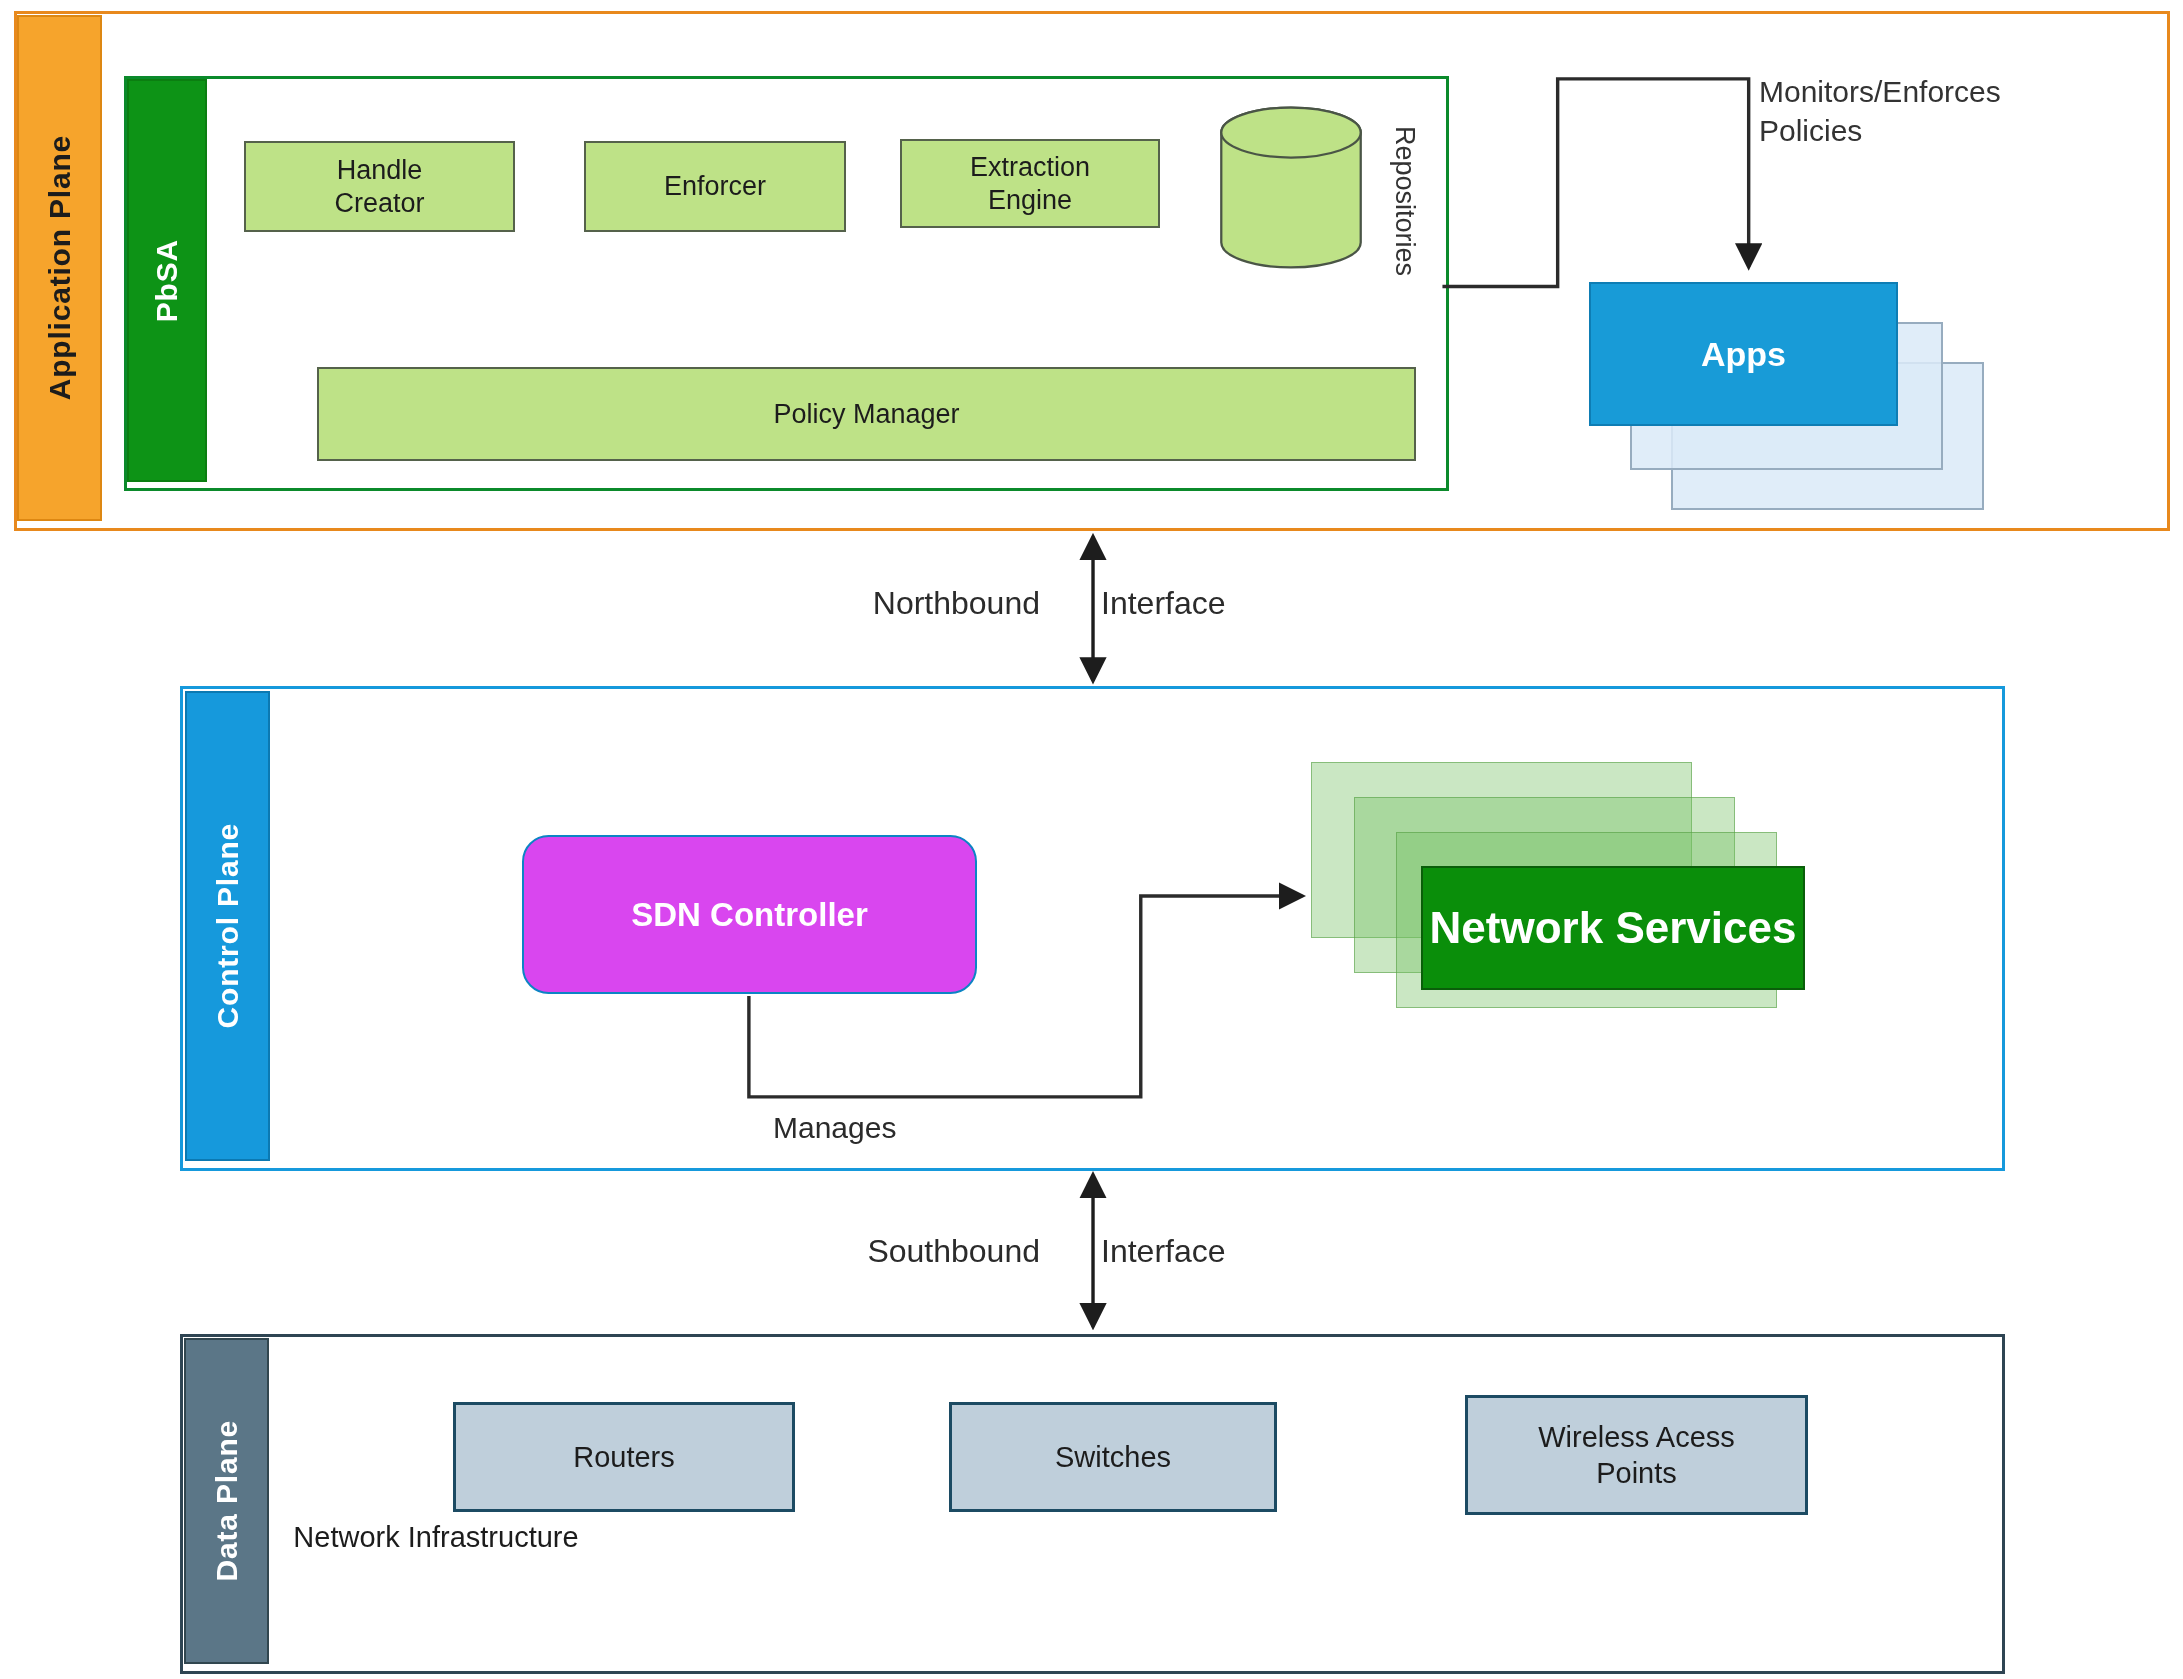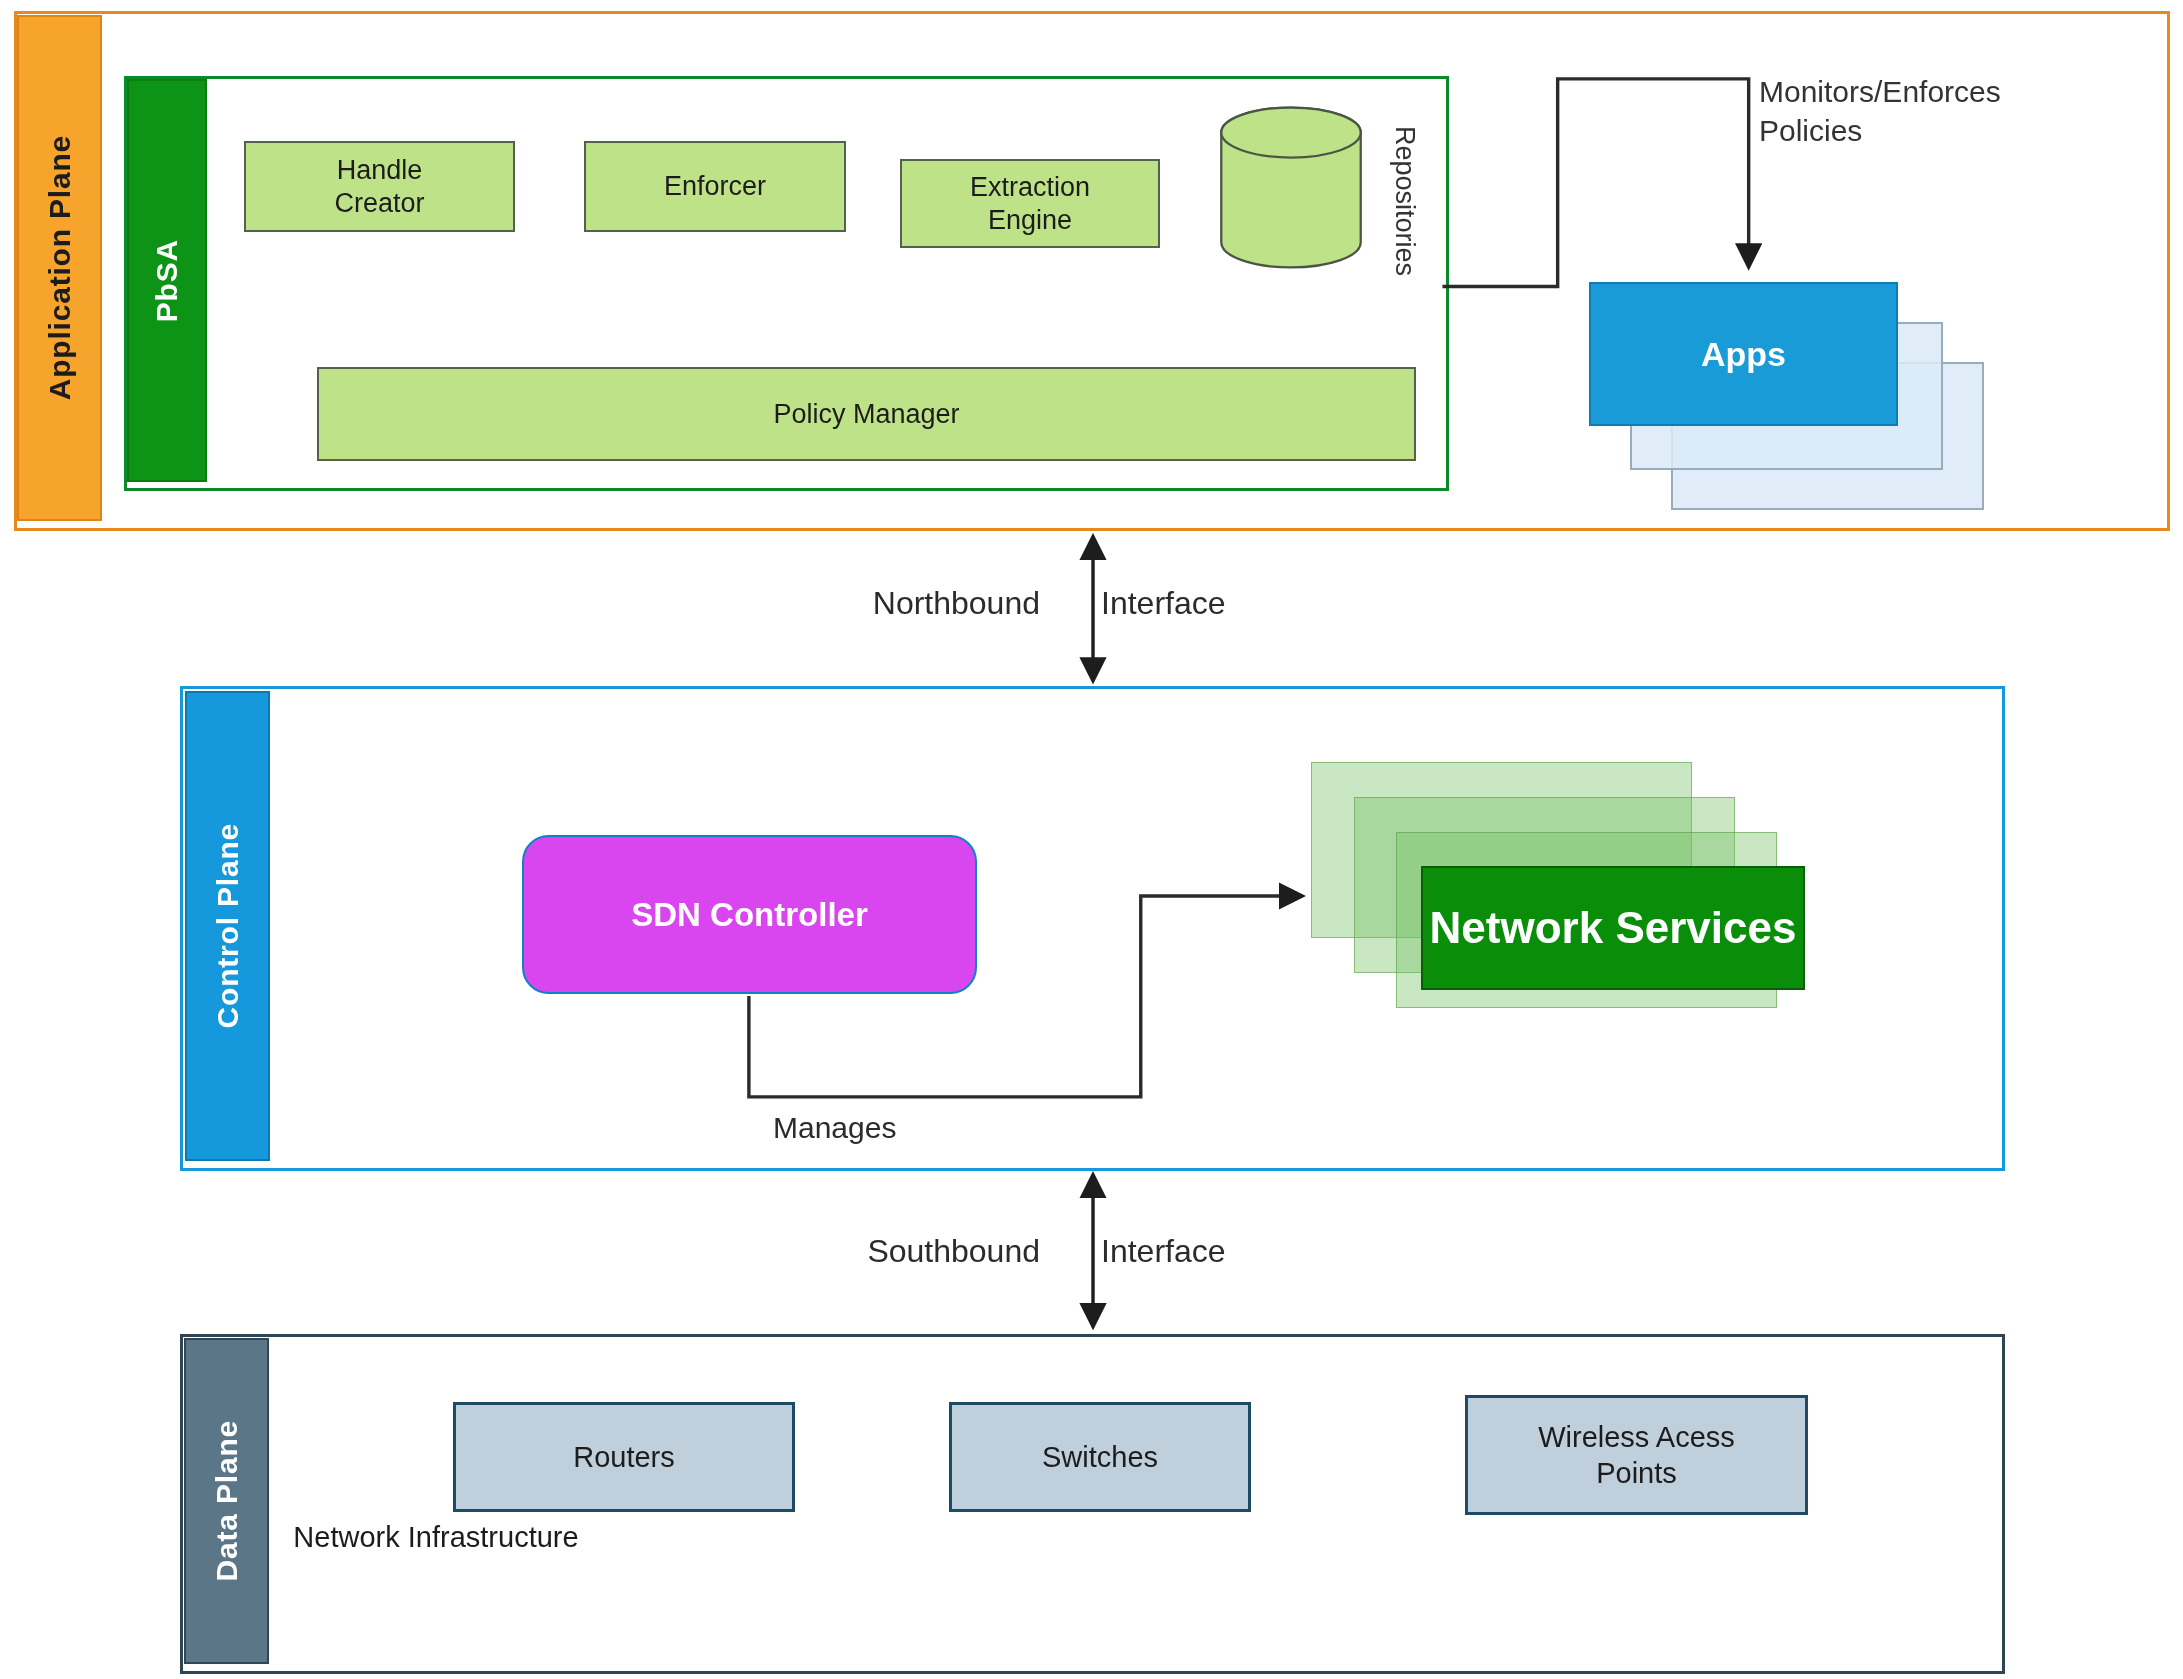--- a/index.html
+++ b/index.html
@@ -20,21 +20,21 @@
   .band-label{font-weight:bold;font-size:30px;letter-spacing:0.8px;}
   .vlabel-up{writing-mode:vertical-rl;transform:rotate(180deg);white-space:nowrap;}
   .vlabel-down{writing-mode:vertical-rl;white-space:nowrap;}
 
   
   .pbsa-box{left:124px;top:76px;width:1319px;height:409px;border:3px solid #0B8A2B;background:#fff;}
   .pbsa-band{left:127px;top:79px;width:80px;height:403px;background:#0D9316;border:2.3px solid #0B7E11;color:#fff;}
   .green-box{background:#BEE287;border:2.3px solid #55624B;font-size:27px;color:#1c1c1c;line-height:1.2;}
   .box-handle{left:244px;top:141px;width:271px;height:91px;}
   .box-enforcer{left:584px;top:141px;width:262px;height:91px;}
-  .box-extraction{left:900px;top:139px;width:260px;height:89px;margin-top:20px;}
+  .box-extraction{left:900px;top:139px;width:260px;height:89px;}
   .box-policy{left:273px;top:367px;width:1099px;height:94px;margin-left:44px;}
   .cylinder{left:1219px;top:106px;width:144px;height:163px;}
   .repositories{left:1369px;top:108px;width:70px;height:186px;font-size:27px;color:#333;display:flex;align-items:center;justify-content:center;}
   .narrow220{max-width:174px;}
   .narrow260{max-width:205px;}
 
   
   .apps-box{left:1589px;top:282px;width:309px;height:144px;background:#189BD7;border:2.3px solid #0E7DB4;color:#fff;font-weight:bold;font-size:34px;z-index:3;}
   .ghost{width:309px;height:144px;background:rgba(219,234,248,0.85);border:2.3px solid #97ACBF;}
   .ghost-a{left:1630px;top:322px;z-index:2;}
@@ -57,21 +57,21 @@
   .ns-g1{left:1311px;top:762px;z-index:1;}
   .ns-g2{left:1354px;top:797px;z-index:2;}
   .ns-g3{left:1396px;top:832px;z-index:3;}
   .ns-box{left:1421px;top:866px;width:384px;height:124px;background:#0A8E0A;border:2.3px solid #0A5E0A;color:#fff;font-weight:bold;font-size:44px;z-index:4;}
 
   
   .data-plane{left:180px;top:1334px;width:1819px;height:334px;border:3.8px solid #2F4553;background:#fff;}
   .data-band{left:184px;top:1338px;width:85px;height:326px;background:#5B7687;border:2.3px solid #31464F;color:#fff;}
   .device-box{background:#BFCFDB;border:3px solid #1C4B63;font-size:29px;color:#1c1c1c;line-height:1.25;}
   .box-routers{left:453px;top:1402px;width:342px;height:110px;}
-  .box-switches{left:949px;top:1402px;width:302px;height:110px;}
+  .box-switches{left:949px;top:1402px;width:328px;height:110px;}
   .box-wap{left:1465px;top:1395px;width:343px;height:120px;}
   .narrow330{max-width:258px;}
   .netinfra{left:288px;top:1518px;width:296px;text-align:center;font-size:29px;color:#1c1c1c;line-height:1.35;}
 
   
   #connectors{left:0;top:0;width:2183px;height:1679px;z-index:6;pointer-events:none;}
 </style>
 </head>
 <body>
 

